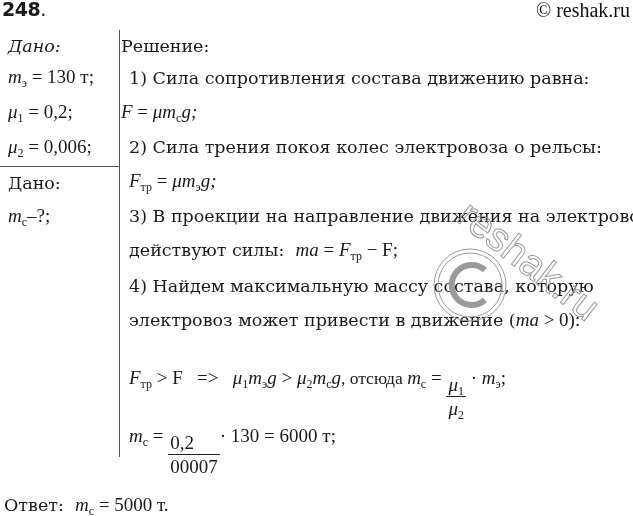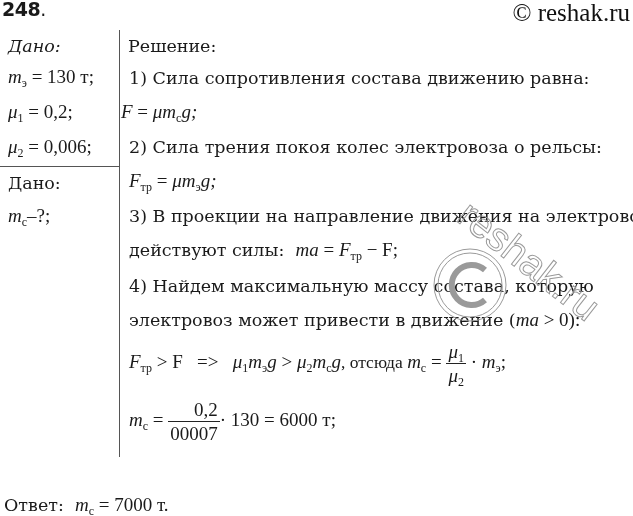--- a/index.html
+++ b/index.html
@@ -3,28 +3,28 @@
   <meta charset="utf-8">
   <style>
     html, body { margin: 0; padding: 0; }
     body {
       width: 633px; height: 516px; background: #ffffff; position: relative; overflow: hidden;
       font-family: "DejaVu Serif", "Liberation Serif", serif; color: #1a1a1a;
     }
     .abs { position: absolute; white-space: nowrap; }
     .num { left: 2px; top: -2px; font-family: "DejaVu Sans", sans-serif; font-weight: bold; font-size: 19px; letter-spacing: -0.5px; }
     .num .dot { font-weight: normal; }
-    .wm-top { right: 3px; top: -1px; font-family: "Liberation Serif", serif; font-size: 25px; color: #111; }
+    .wm-top { right: 3px; top: -1px; font-family: "Liberation Serif", serif; font-size: 20px; color: #111; }
     .txt { font-size: 17.5px; line-height: 20px; }
     .math { font-family: "Liberation Serif", "DejaVu Serif", serif; font-size: 19px; }
     i.v { font-style: italic; font-family: "Liberation Serif", serif; }
     sub { font-size: 12px; vertical-align: -4px; line-height: 0; font-style: normal; }
     .vline { left: 119px; top: 30px; width: 1px; height: 427px; background: #555; }
     .hline { left: 0px; top: 166px; width: 119px; height: 1px; background: #555; }
-    .frac { display: inline-block; vertical-align: middle; text-align: right; line-height: 1; }
+    .frac { display: inline-block; vertical-align: middle; text-align: left; line-height: 1; margin-top: 33px; }
     .frac .n { display: block; padding: 0 2px 2px; }
     .frac .d { display: block; border-top: 1px solid #222; padding: 2px 2px 0; }
     .wm-stamp { left: 395px; top: 170px; width: 250px; height: 200px; pointer-events: none; }
   </style>
 </head>
 <body>
 
 <div class="abs num"><span>248</span><span class="dot">.</span></div>
 <div class="abs wm-top">© reshak.ru</div>
 
@@ -32,39 +32,39 @@
 <div class="abs hline"></div>
 
 <div class="abs txt" style="left:8px; top:36px;font-style:italic;">Дано:</div>
 <div class="abs math" style="left:8px; top:66px;"><i class="v">m</i><sub>э</sub><span> = 130 т;</span></div>
 <div class="abs math" style="left:8px; top:101px;"><i class="v">μ</i><sub>1</sub><span> = 0,2;</span></div>
 <div class="abs math" style="left:8px; top:136px;"><i class="v">μ</i><sub>2</sub><span> = 0,006;</span></div>
 
 <div class="abs txt" style="left:8px; top:173px;">Дано:</div>
 <div class="abs math" style="left:8px; top:205px;"><i class="v">m</i><sub>с</sub><span>–?;</span></div>
 
-<div class="abs txt" style="left:128px; top:36px;">Решение:</div>
+<div class="abs txt" style="left:121px; top:36px;">Решение:</div>
 <div class="abs txt" style="left:129px; top:68px;">1) Сила сопротивления состава движению равна:</div>
 <div class="abs math" style="left:121px; top:101px;"><i class="v">F</i> = <i class="v">μm</i><sub>с</sub><i class="v">g;</i></div>
 <div class="abs txt" style="left:129px; top:137px;">2) Сила трения покоя колес электровоза о рельсы:</div>
 <div class="abs math" style="left:129px; top:170px;"><i class="v">F</i><sub>тр</sub> = <i class="v">μm</i><sub>э</sub><i class="v">g;</i></div>
 <div class="abs txt" style="left:129px; top:206px;">3) В проекции на направление движения на электровоз</div>
 <div class="abs txt" style="left:129px; top:240px;"><span>действуют силы:</span>&nbsp; <span class="math"><i class="v">ma</i> = <i class="v">F</i><sub>тр</sub><span> − F;</span></span></div>
 <div class="abs txt" style="left:129px; top:276px;">4) Найдем максимальную массу состава, которую</div>
 <div class="abs txt" style="left:129px; top:310px;"><span>электровоз может привести в движение (</span><i class="v math">ma</i><span class="math"> &gt; 0):</span></div>
 
 <div class="abs math" style="left:129px; top:342px;">
   <i class="v">F</i><sub>тр</sub><span style="white-space:pre"> &gt; F   =&gt;   </span><i class="v">μ</i><sub>1</sub><i class="v">m</i><sub>э</sub><i class="v">g</i><span> &gt; </span><i class="v">μ</i><sub>2</sub><i class="v">m</i><sub>с</sub><i class="v">g</i><span class="txt">, отсюда </span><i class="v">m</i><sub>с</sub><span> = </span><span class="frac"><span class="n"><i class="v">μ</i><sub>1</sub></span><span class="d"><i class="v">μ</i><sub>2</sub></span></span> · <i class="v">m</i><sub>э</sub><span>;</span>
 </div>
 
 <div class="abs math" style="left:129px; top:400px;">
   <i class="v">m</i><sub>с</sub> = <span class="frac"><span class="n">0,2</span><span class="d">00007</span></span><span>· 130 = 6000 т;</span>
 </div>
 
-<div class="abs txt" style="left:4px; top:495px;"><span>Ответ:</span>&nbsp; <span class="math"><i class="v">m</i><sub>с</sub><span> = 7000 т.</span></span></div>
+<div class="abs txt" style="left:4px; top:495px;"><span>Ответ:</span>&nbsp; <span class="math"><i class="v">m</i><sub>с</sub><span> = 5000 т.</span></span></div>
 
 <svg class="abs wm-stamp" viewBox="0 0 250 200">
   <g fill="none" stroke="#9a9a9a" stroke-width="1">
     <circle cx="75" cy="115" r="36"></circle>
     <circle cx="75" cy="115" r="32"></circle>
     <path d="M90 100 A20 20 0 1 0 90 130" stroke-width="6"></path>
   </g>
   <text x="60" y="50" transform="rotate(38 60 50)" font-family="Liberation Sans, sans-serif" font-size="40" fill="none" stroke="#9a9a9a" stroke-width="1">reshak.ru</text>
 </svg>
 

